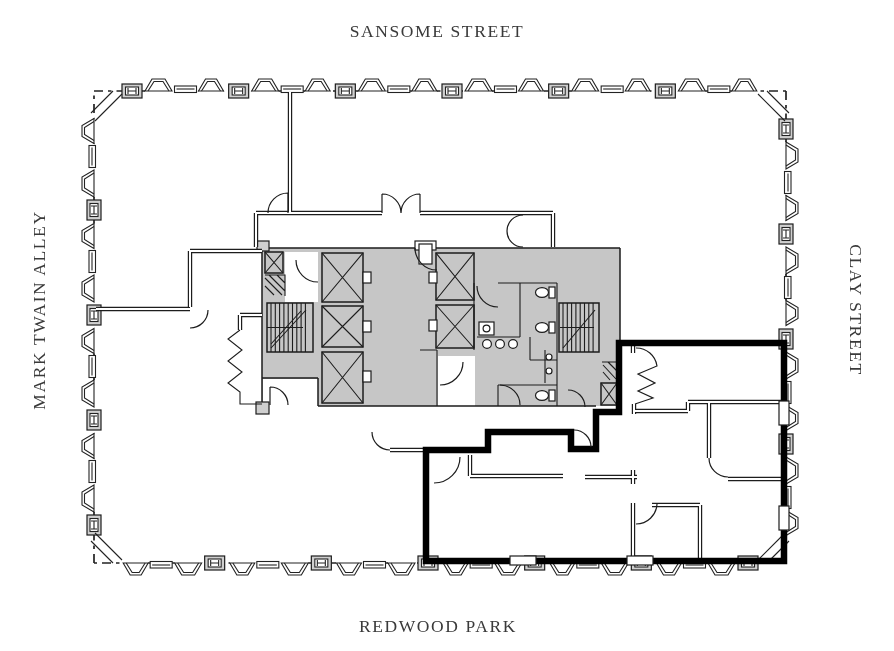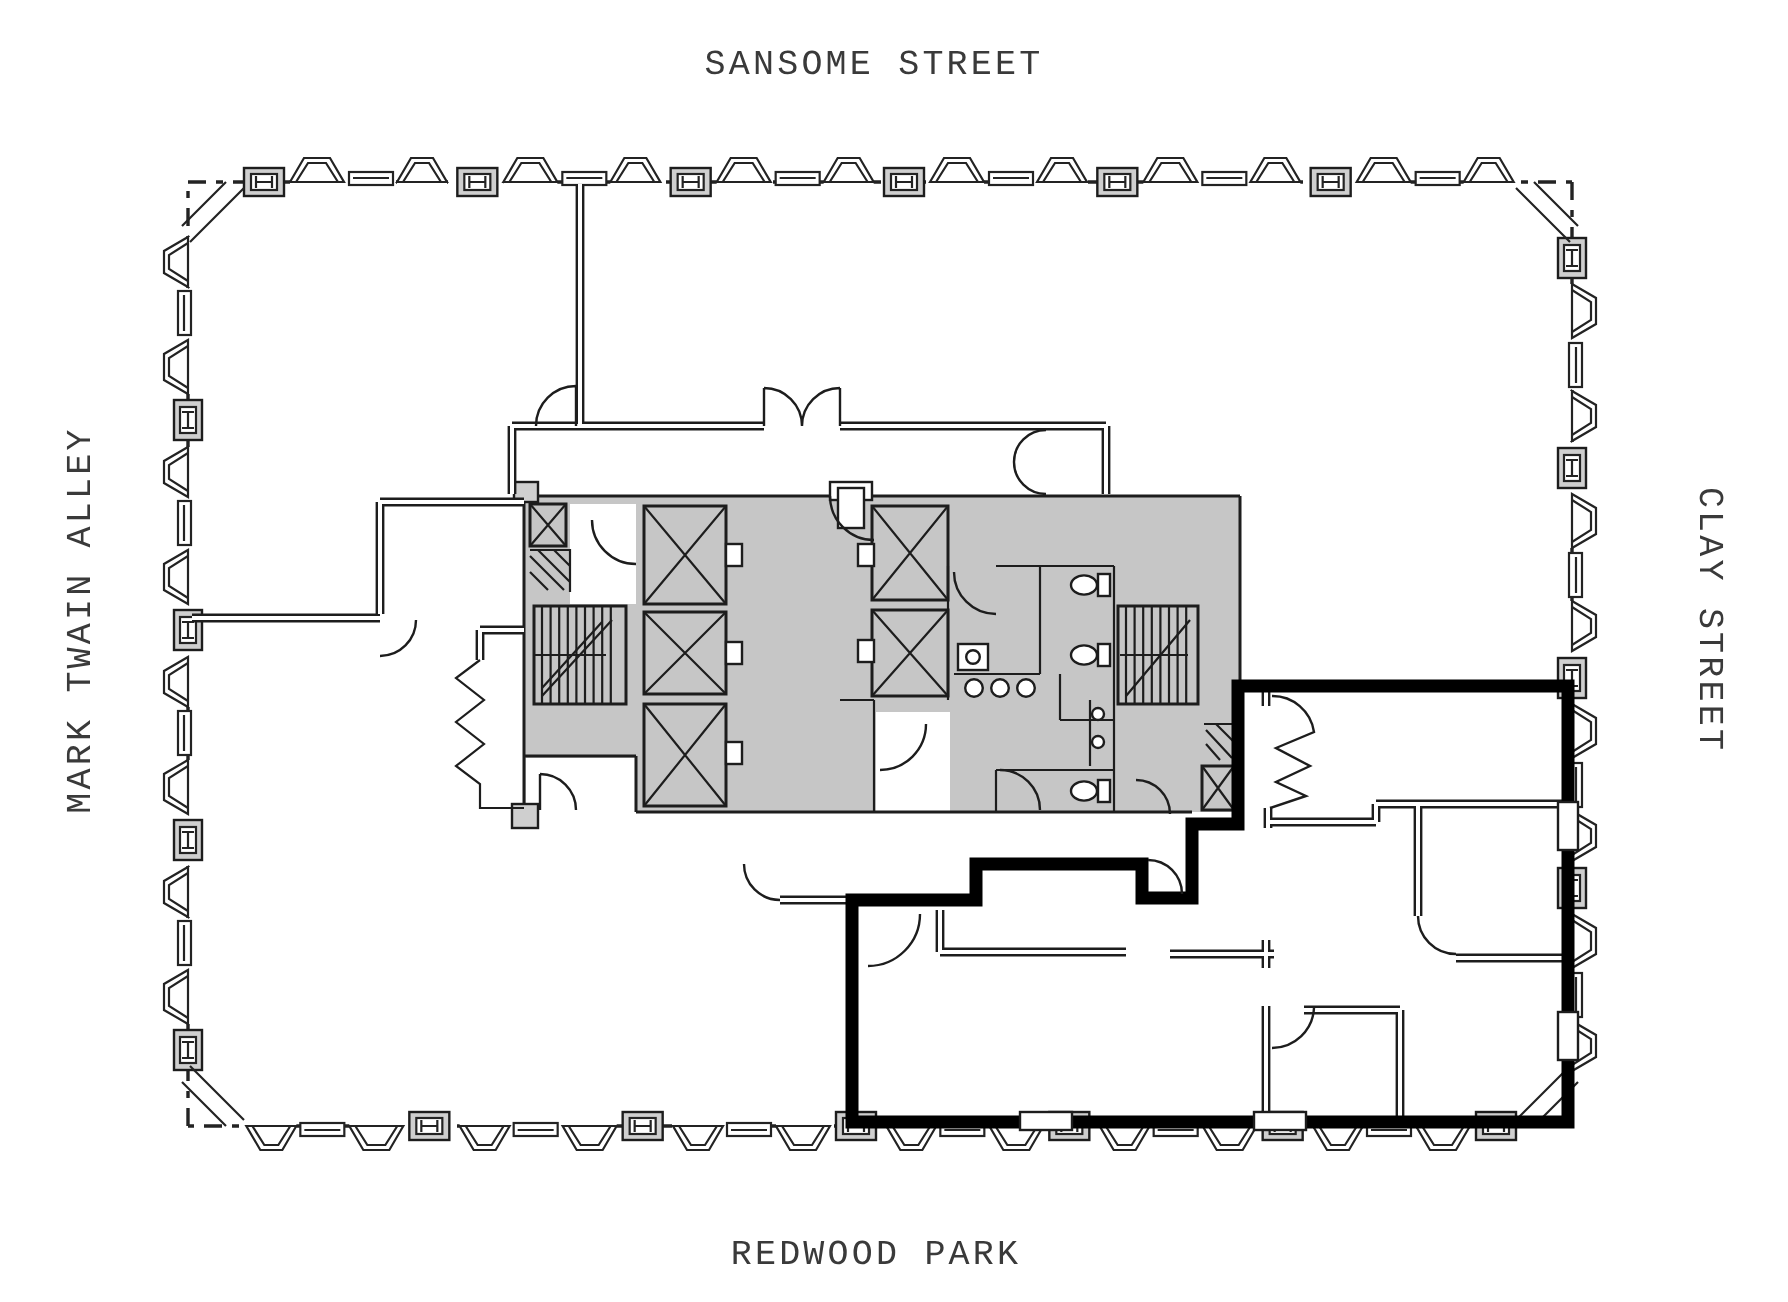--- a/index.html
+++ b/index.html
@@ -1,17 +1,17 @@
 <!DOCTYPE html>
 <html style="--bg: #ffffff; --line: #232323; --label: #3a3a3a; --core: #c6c6c6; --pier: #cfcfcf; --bold: #000000;"><head>
 <meta charset="utf-8">
 <style>
   html,body{margin:0;padding:0;background:var(--bg,#fff);}
   #stage{position:relative;width:894px;height:649px;background:var(--bg,#fff);overflow:hidden;
-         font-family:Liberation Mono, monospace;}
+         font-family:Liberation Serif, serif;}
   svg{display:block}
   .dashline{stroke:var(--line,#222);stroke-width:1.7;fill:none;stroke-dasharray:9 5 3.5 5;}
   .thin{stroke:var(--line,#222);stroke-width:1.1;}
   .thinf{stroke:var(--line,#222);stroke-width:1.1;fill:#fff;}
   .cline{stroke:#1d1d1d;stroke-width:1.5;fill:none;}
   .cline2{stroke:#1d1d1d;stroke-width:1.1;fill:none;}
   .wallo{stroke:#1d1d1d;stroke-width:4.4;fill:none;}
   .walli{stroke:#fff;stroke-width:2;fill:none;}
   .arc{stroke:#1d1d1d;stroke-width:1.2;fill:none;}
   .bold{stroke:var(--bold,#000);stroke-width:6.5;fill:none;}

